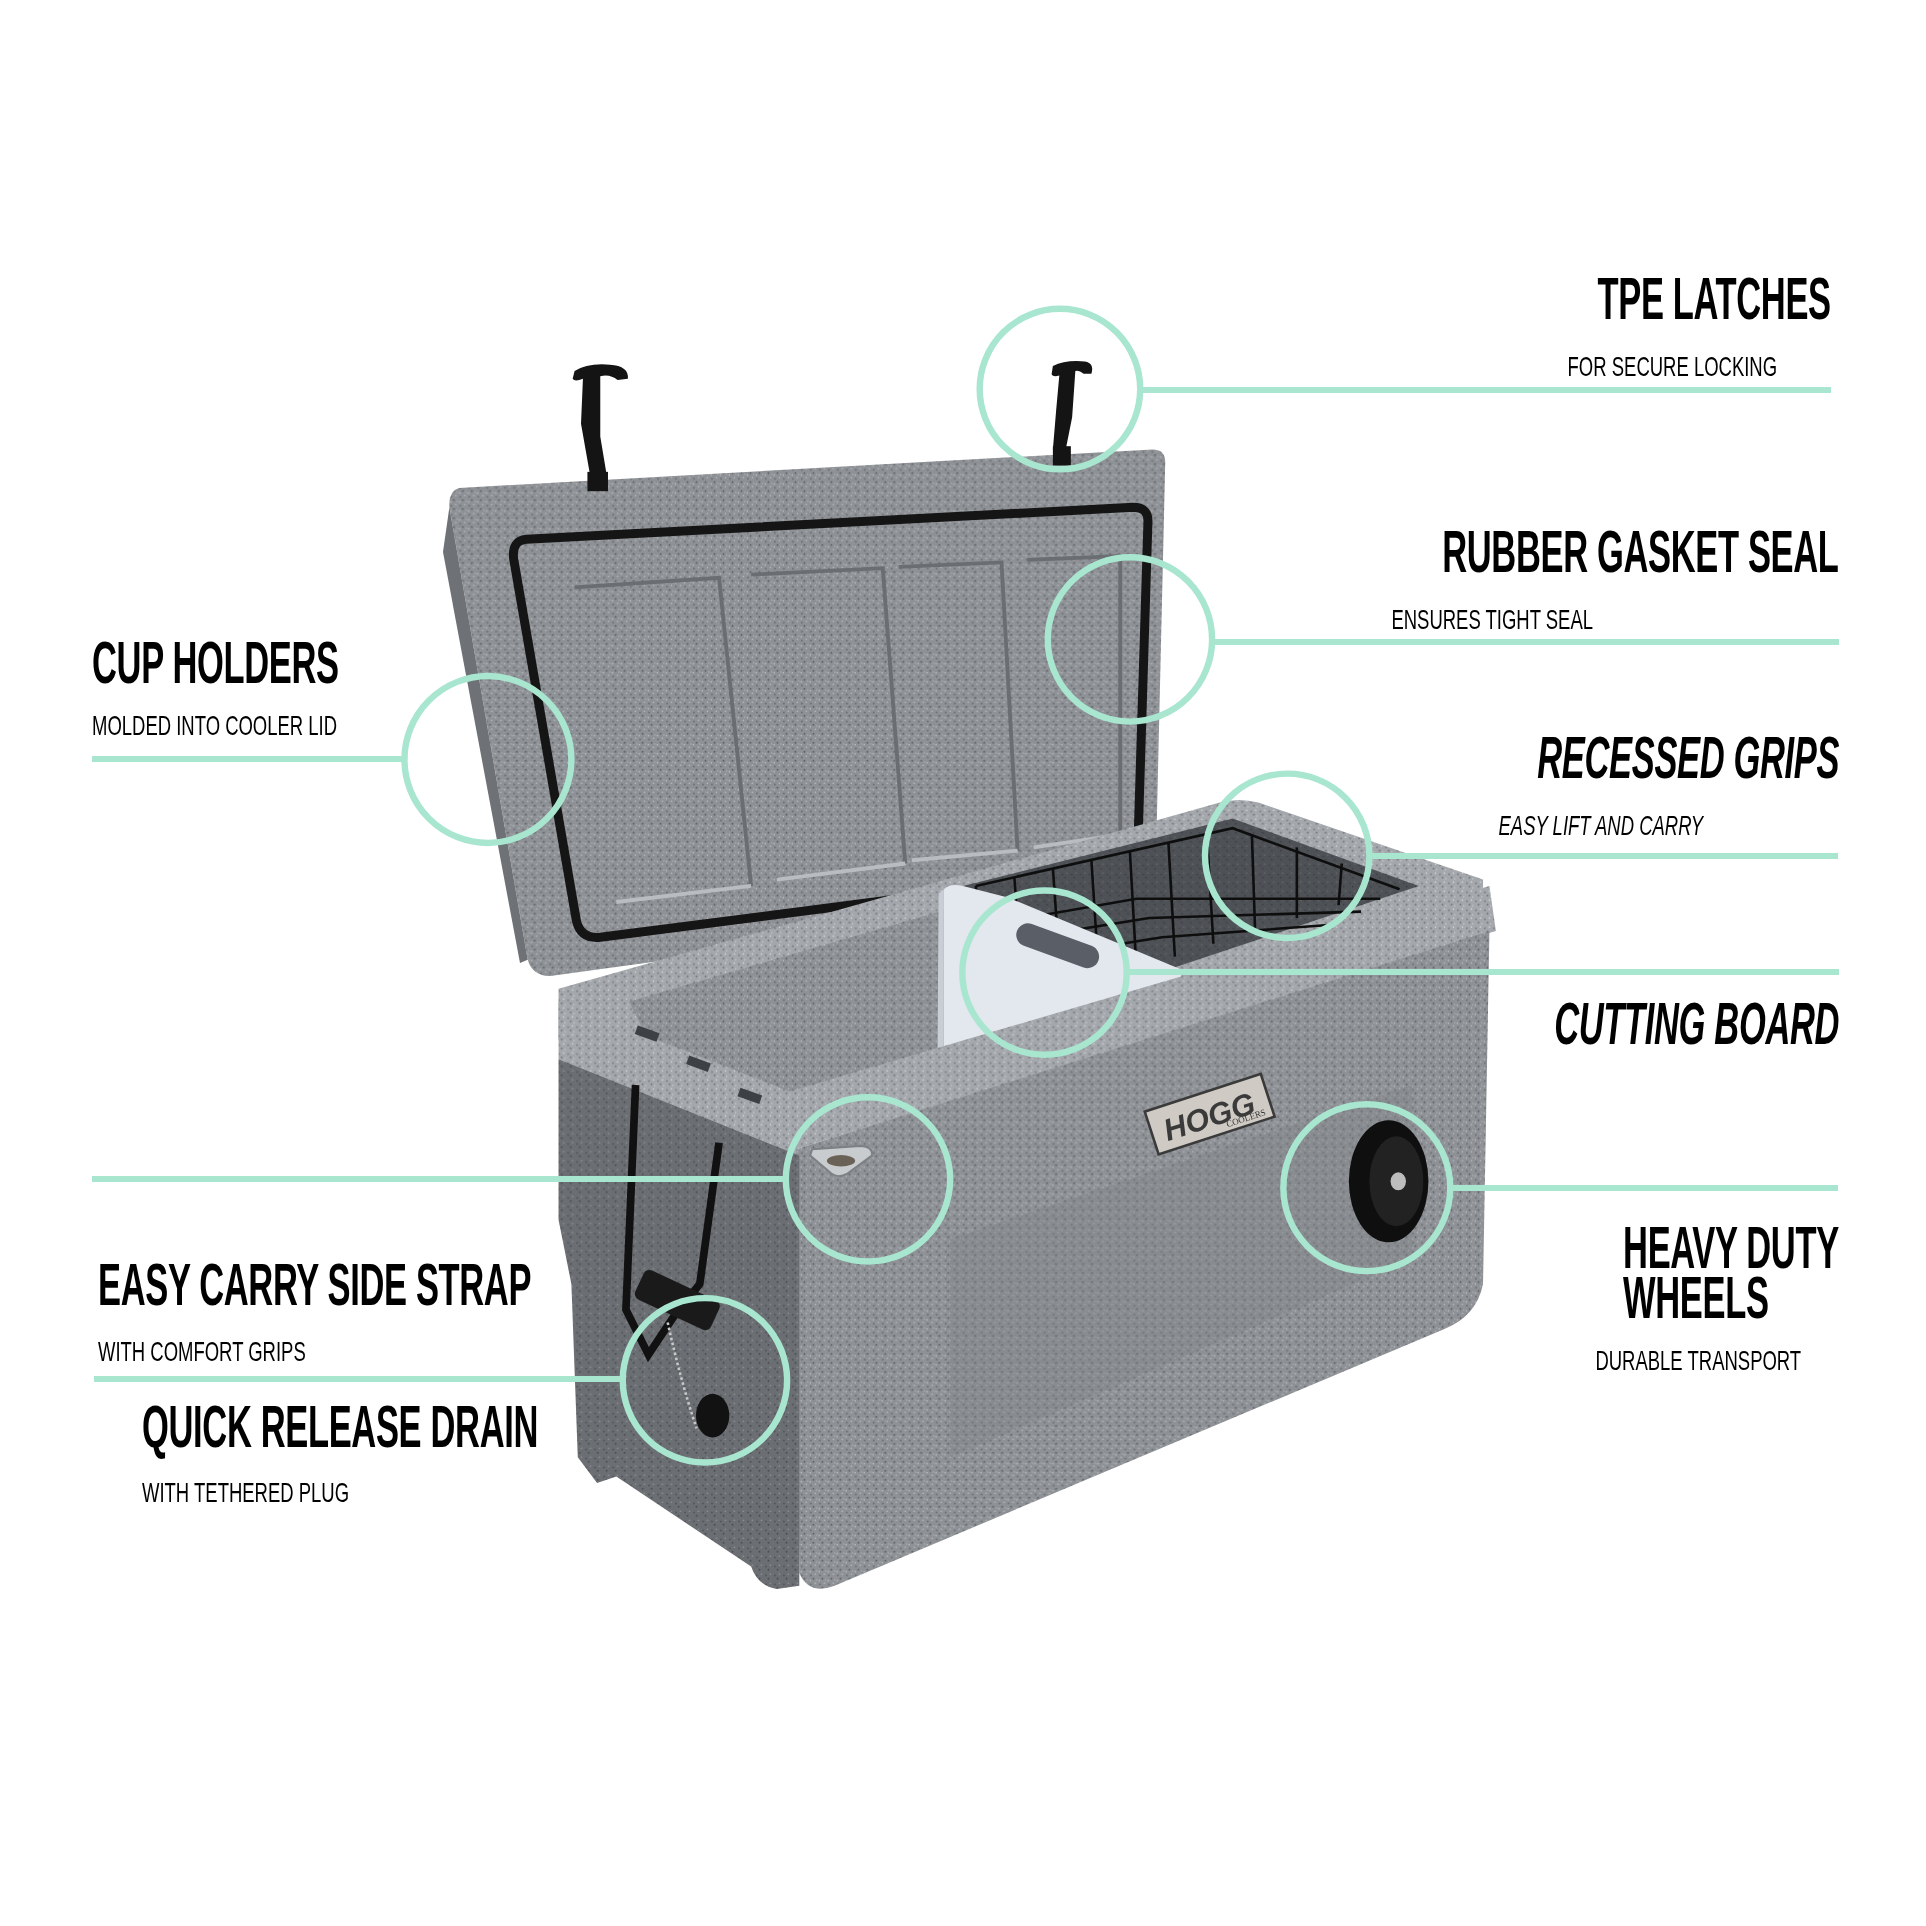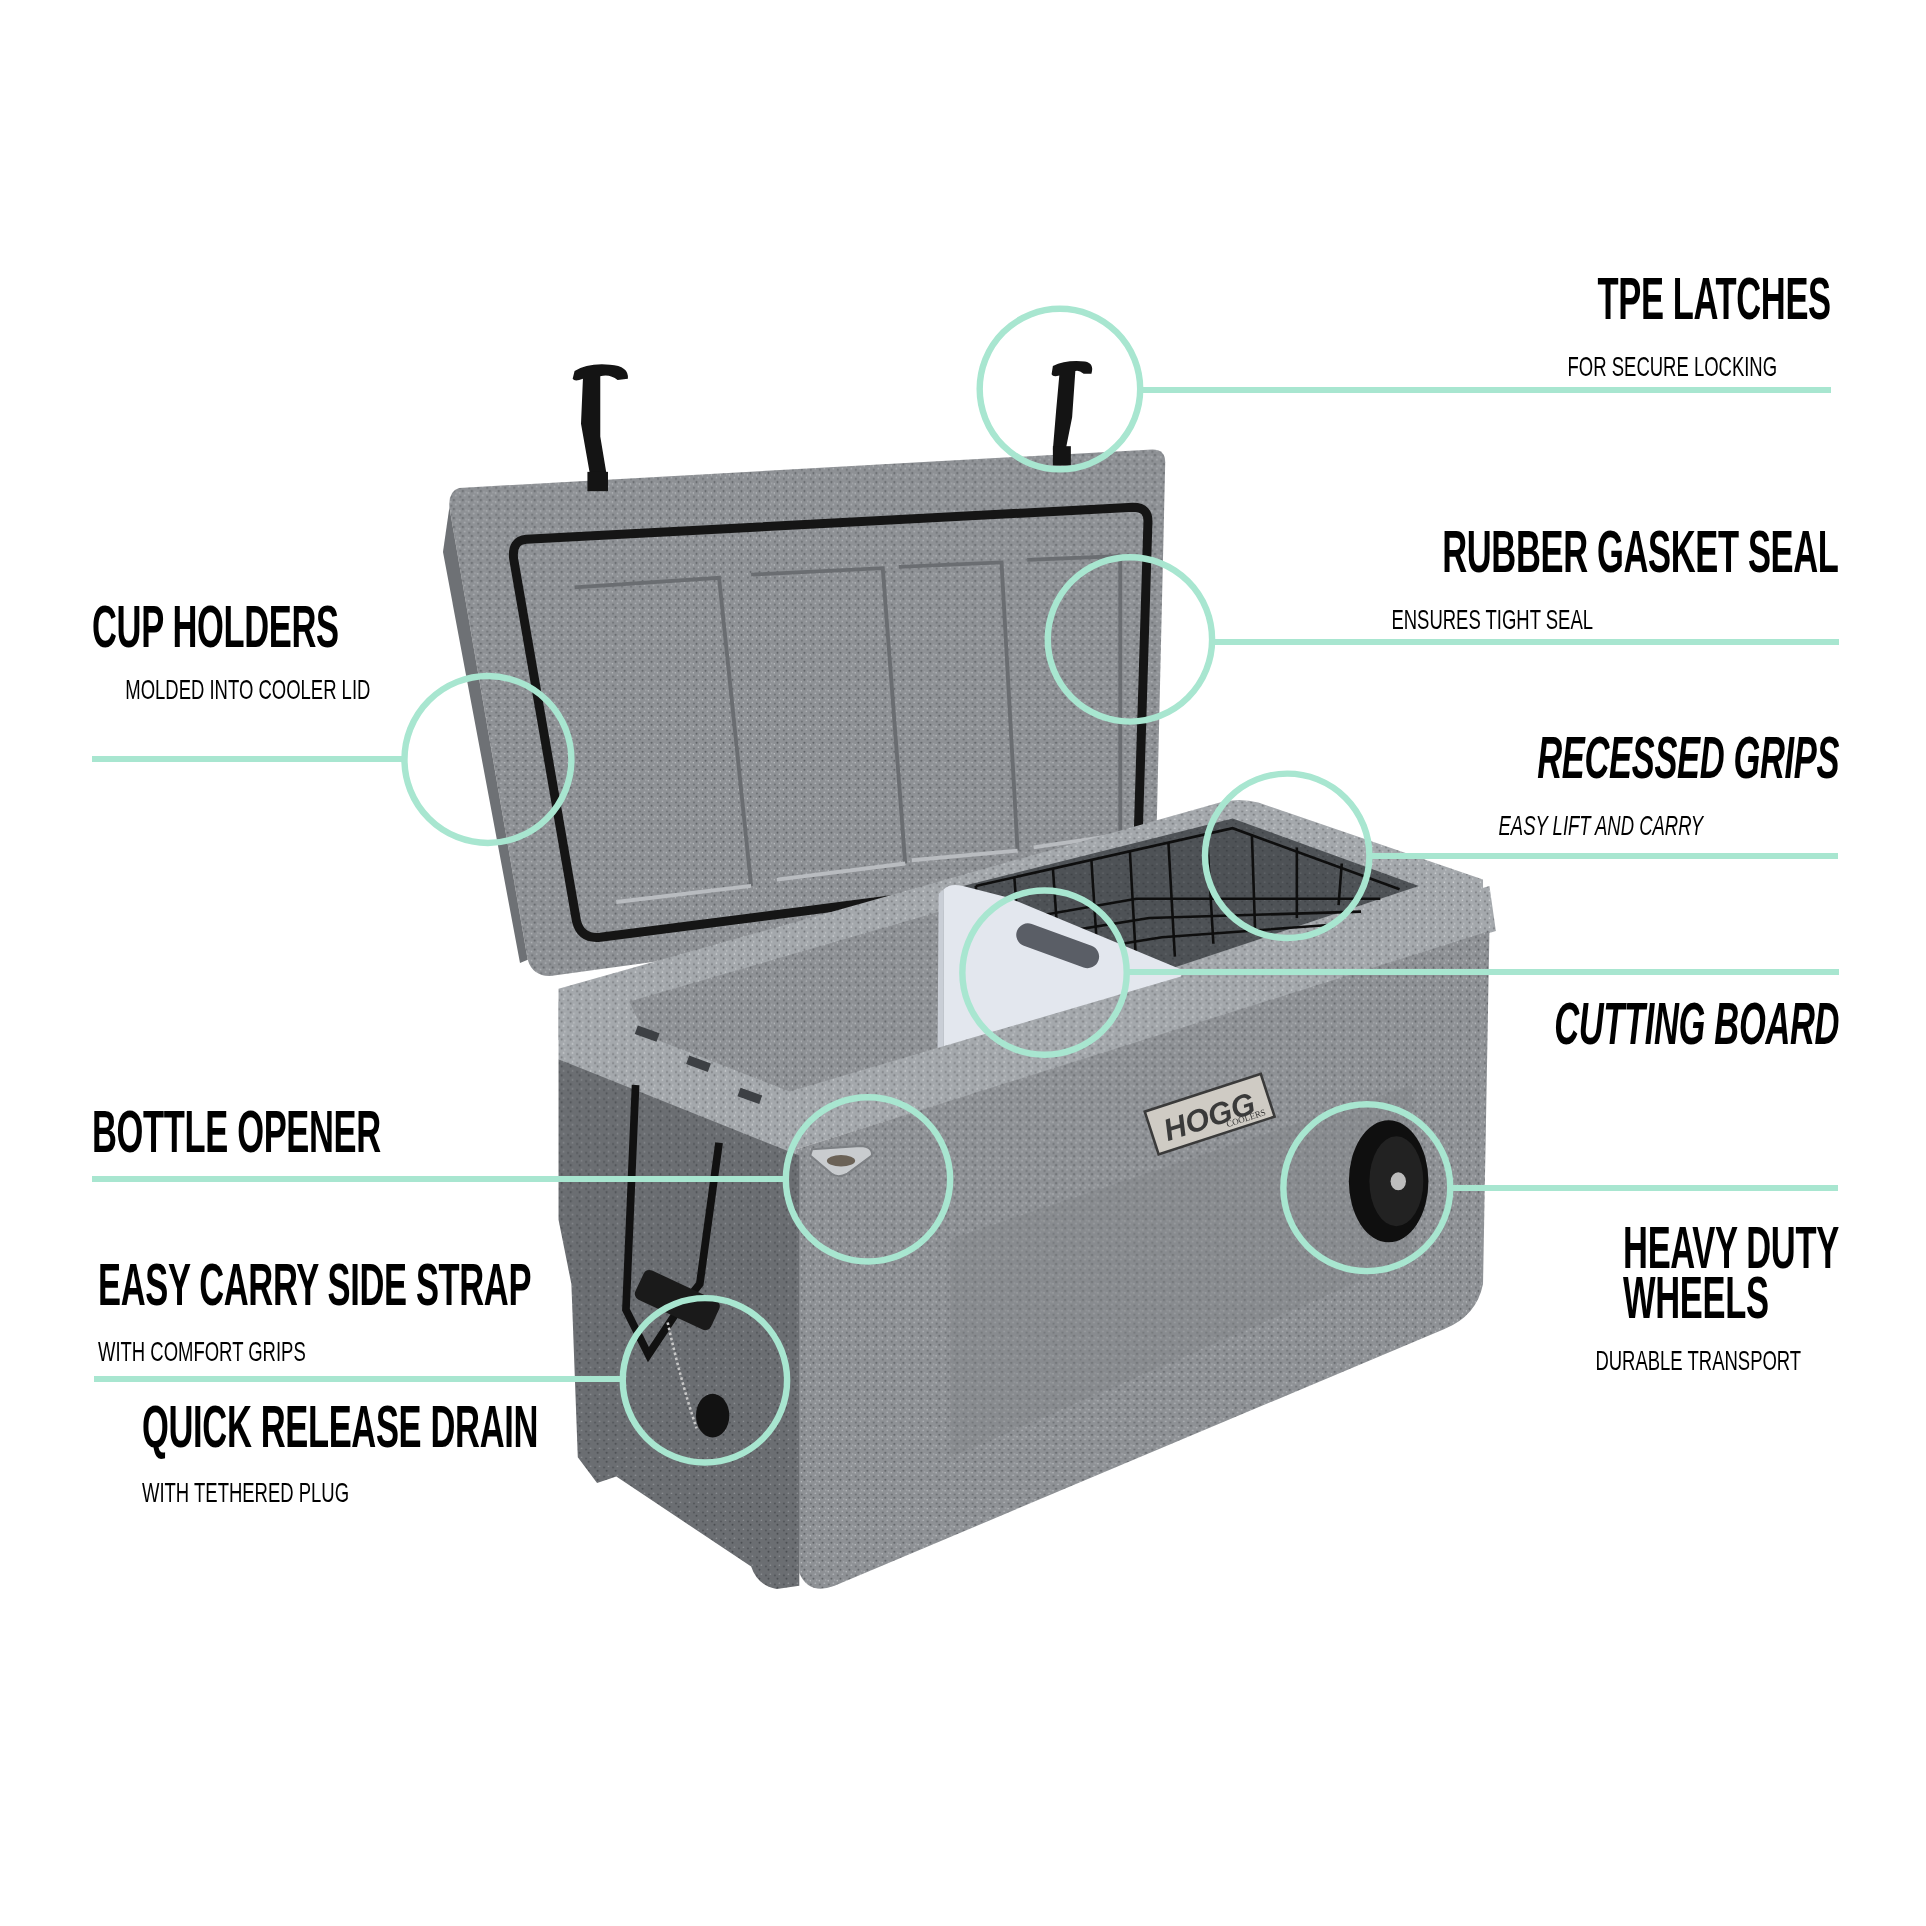--- a/index.html
+++ b/index.html
@@ -189,26 +189,23 @@
   </div>
   <div class="label right" style="right:87px; top:995px;font-style:italic;">
     <span class="t">CUTTING BOARD</span>
   </div>
   <div class="label right" style="right:87px; top:1219px;">
     <span class="t">HEAVY DUTY</span>
     <span class="t2">WHEELS</span>
     <span class="s" style="margin-top:19px;">DURABLE TRANSPORT</span>
   </div>
 
-  <div class="label left" style="left:92px; top:598px;text-align:right;">
+  <div class="label left" style="left:92px; top:634px;">
     <span class="t">CUP HOLDERS</span>
     <span class="s" style="margin-top:19px;">MOLDED INTO COOLER LID</span>
-  </div>
-  <div class="label left" style="left:92px; top:1103px;">
-    <span class="t">BOTTLE OPENER</span>
   </div>
   <div class="label left" style="left:98px; top:1256px;">
     <span class="t">EASY CARRY SIDE STRAP</span>
     <span class="s" style="margin-top:23px;">WITH COMFORT GRIPS</span>
   </div>
   <div class="label left" style="left:94px; top:1398px;margin-left:48px;">
     <span class="t">QUICK RELEASE DRAIN</span>
     <span class="s" style="margin-top:22px;">WITH TETHERED PLUG</span>
   </div>
 

